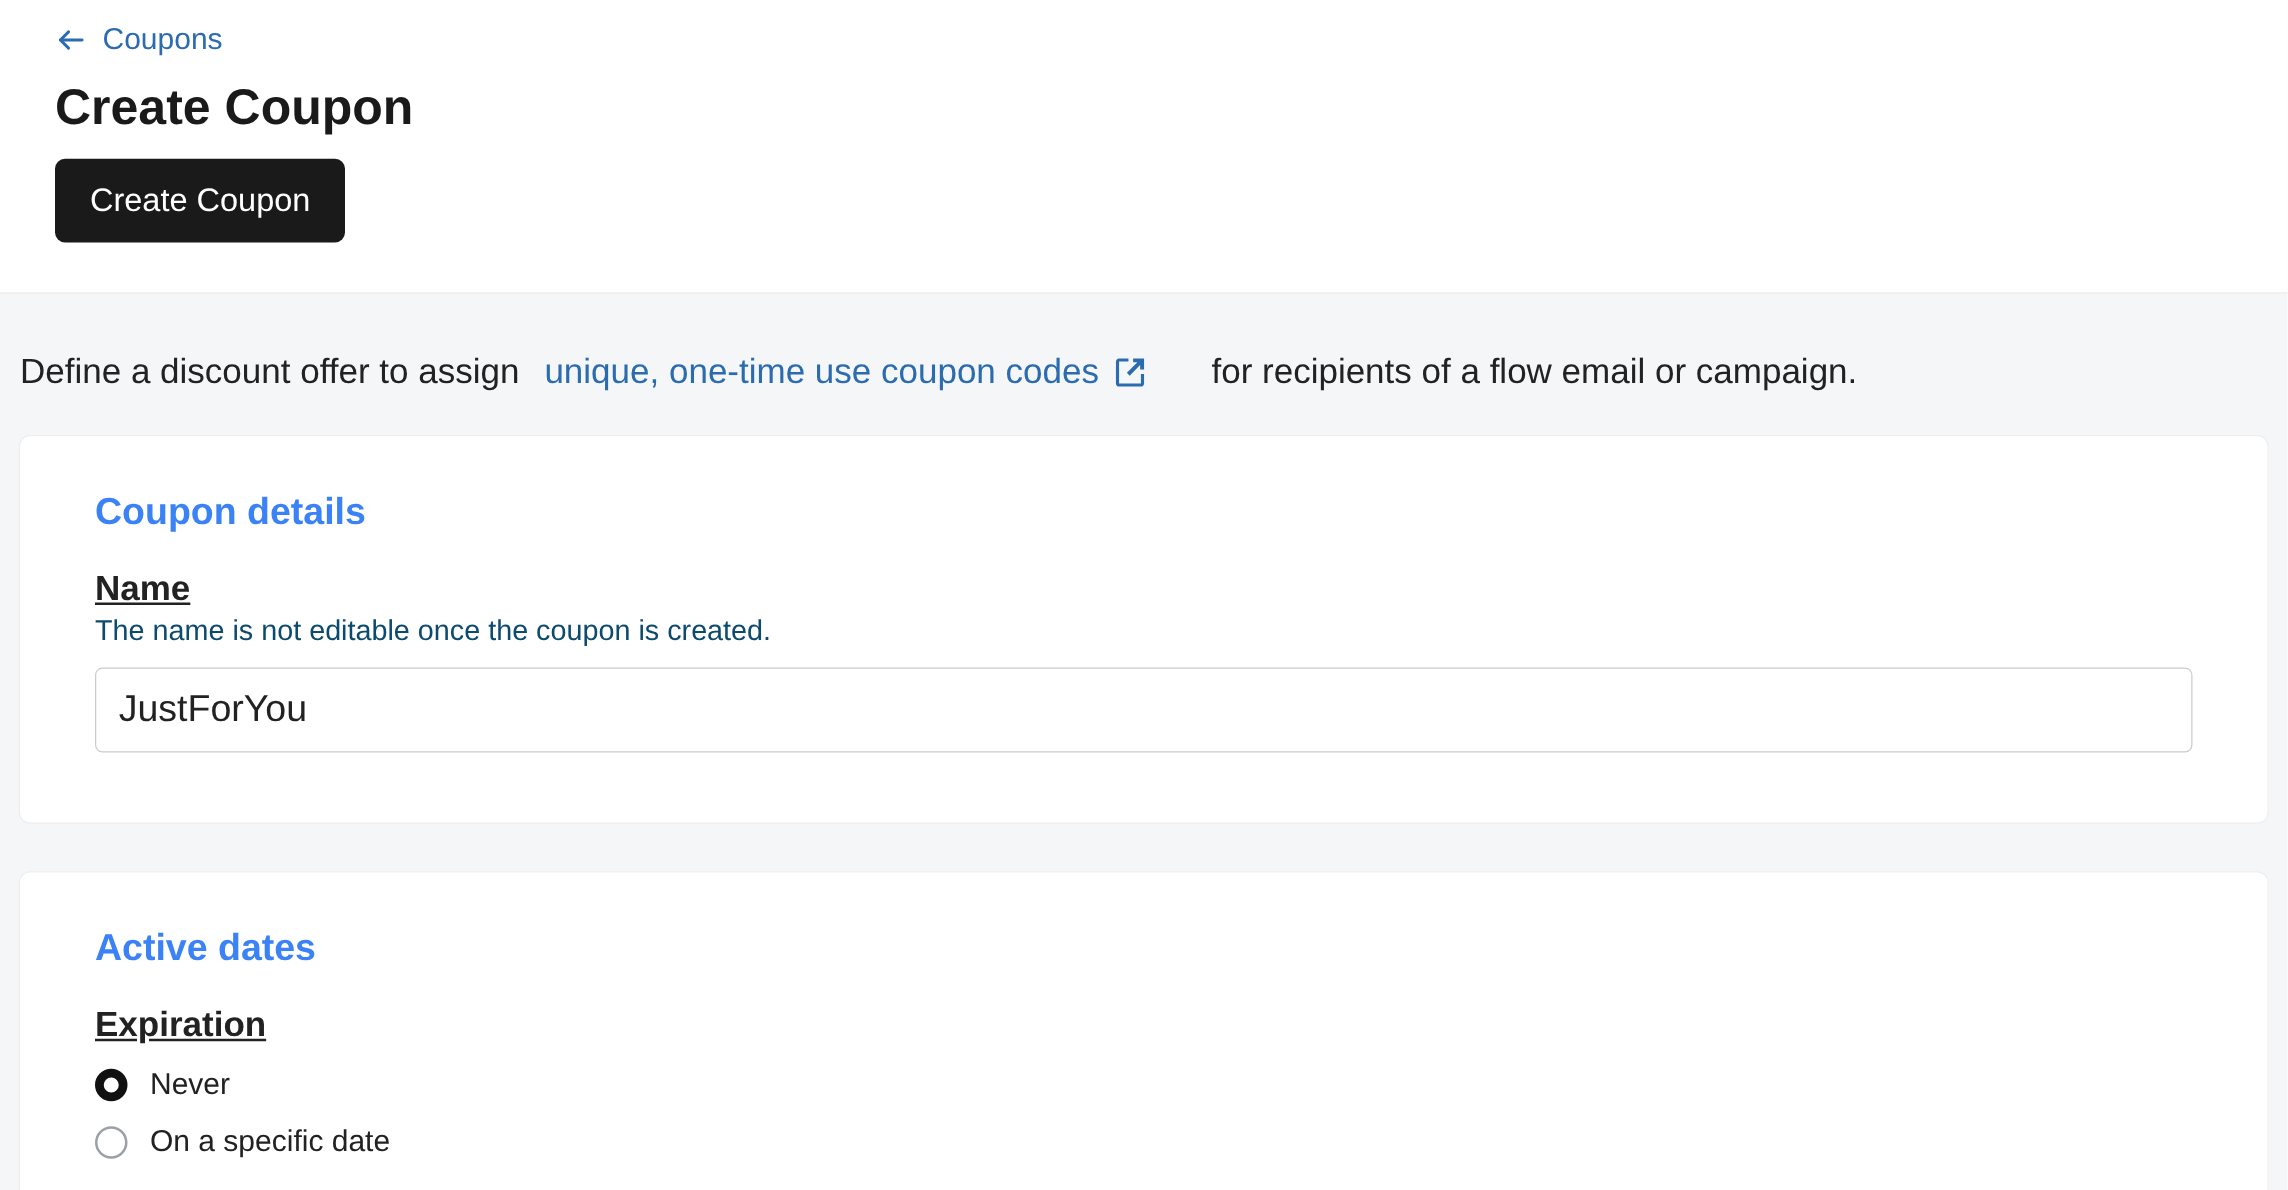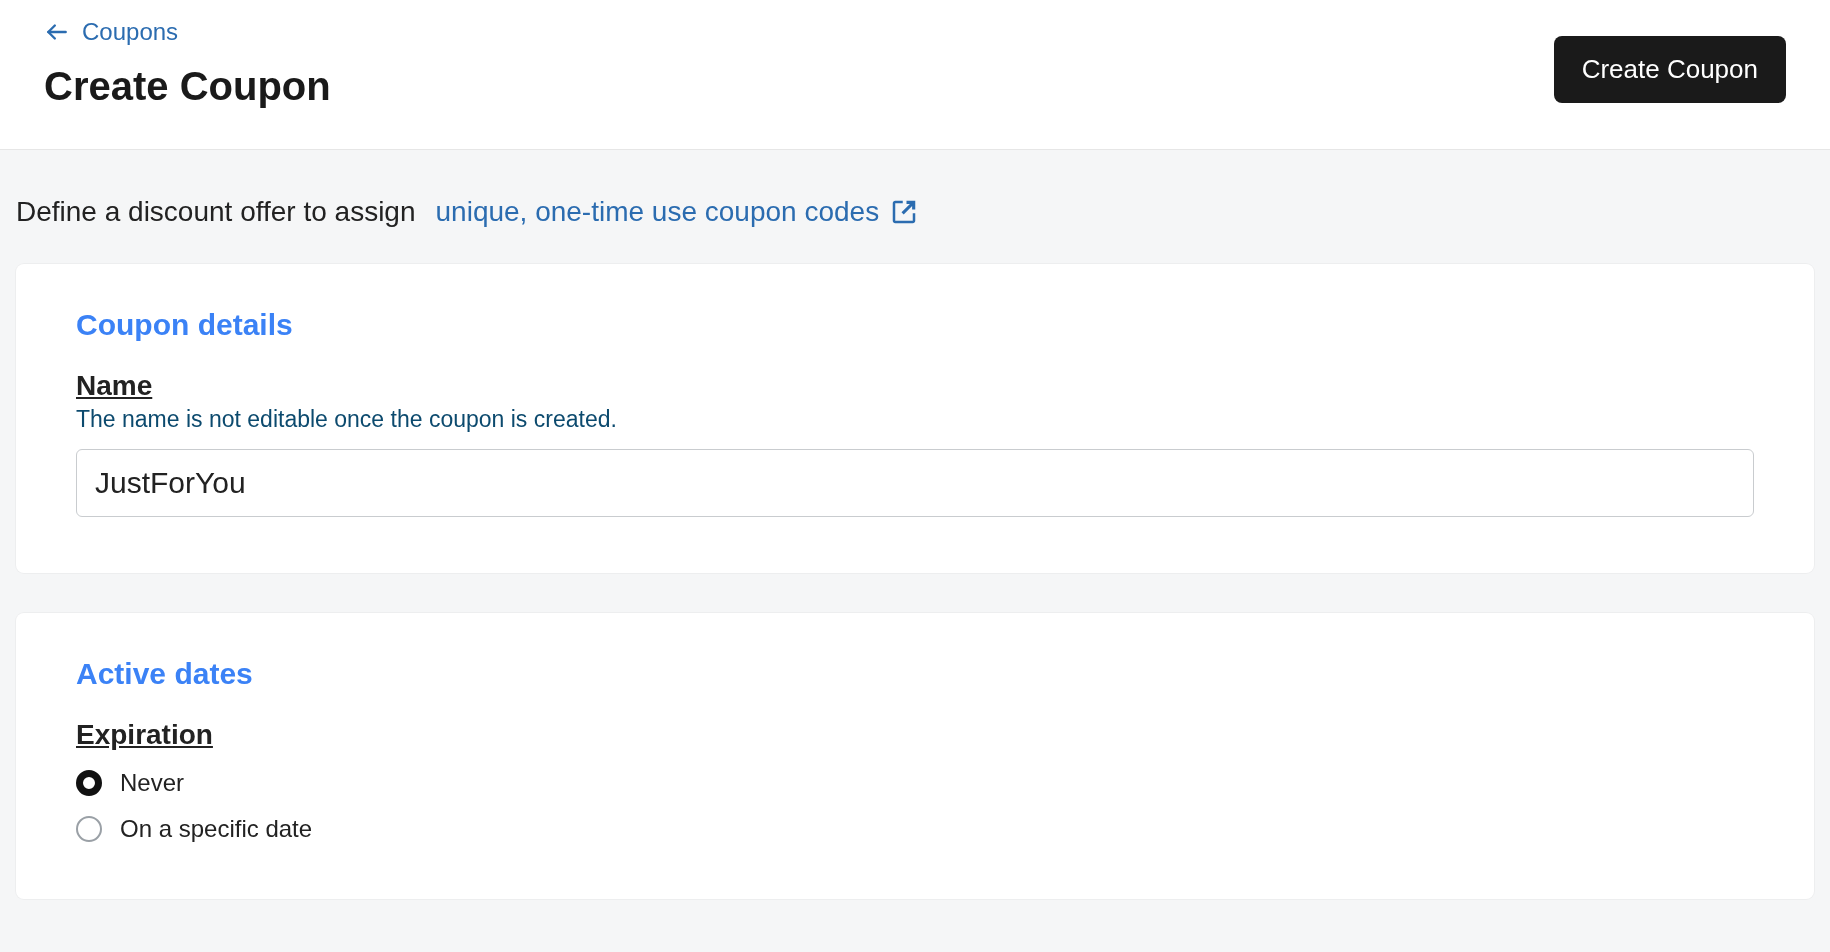--- a/index.html
+++ b/index.html
@@ -9,20 +9,21 @@
     color: #1a1a1a;
     width: 1830px;
   }
   .header-bar {
     background: #fff;
     padding: 18px 44px 40px 44px;
     border-bottom: 1px solid #e6e6e6;
     display: flex;
     justify-content: space-between;
     align-items: flex-start;
+    flex-direction: column;
   }
   .header-left { display: flex; flex-direction: column; gap: 18px; }
   .breadcrumb {
     display: flex;
     align-items: center;
     gap: 12px;
     color: #2b6cb0;
     font-size: 24px;
     cursor: pointer;
   }
@@ -52,21 +53,21 @@
     color: #222;
     padding: 46px 0 36px 0;
     display: flex;
     flex-wrap: wrap;
     align-items: center;
     gap: 20px;
   }
   .description .link-part {
     color: #2b6cb0;
     display: inline-flex;
-    align-items: center;
+    align-items: flex-end;
     gap: 10px;
     cursor: pointer;
     margin-right: 30px;
   }
   .description .link-part svg { width: 30px; height: 30px; fill: #2b6cb0; }
   .card {
     background: #fff;
     border-radius: 8px;
     padding: 44px 60px 56px 60px;
     margin-bottom: 40px;
@@ -143,20 +144,21 @@
 <div class="content-area">
 
   <div class="description">
     <span>Define a discount offer to assign</span>
     <span class="link-part">
       <span>unique, one-time use coupon codes</span>
       <svg viewBox="0 0 24 24">
           <path d="M14 3h7v7h-2.5V7.27L11.77 14 10 12.23 16.73 5.5H14V3zM19 19H5V5h6V3H5c-1.1 0-2 .9-2 2v14c0 1.1.9 2 2 2h14c1.1 0 2-.9 2-2v-6h-2v6z"></path>
         </svg>
     </span>
+    <span>for recipients of a flow email or campaign.</span>
   </div>
 
   <div class="card">
     <div class="section-title">Coupon details</div>
     <div class="field-label">Name</div>
     <div class="field-help">The name is not editable once the coupon is created.</div>
     <input class="text-input" type="text" value="JustForYou" style="">
   </div>
 
   <div class="card">

